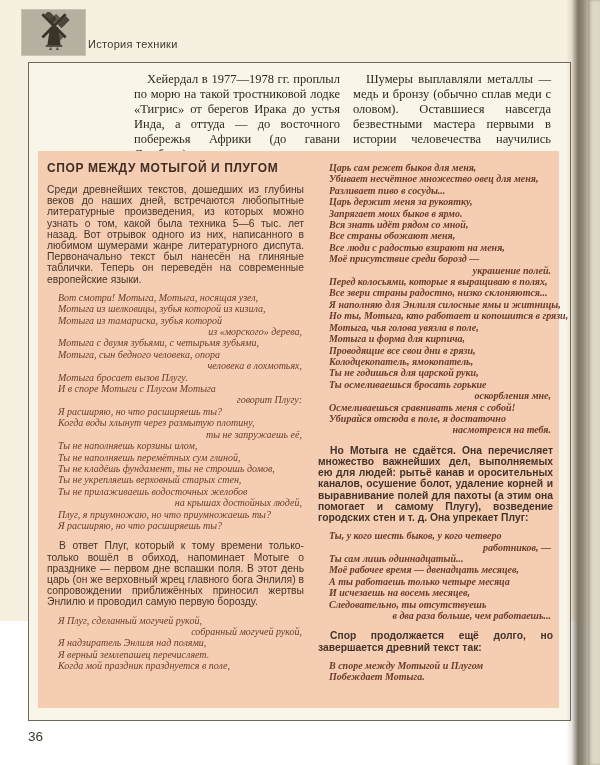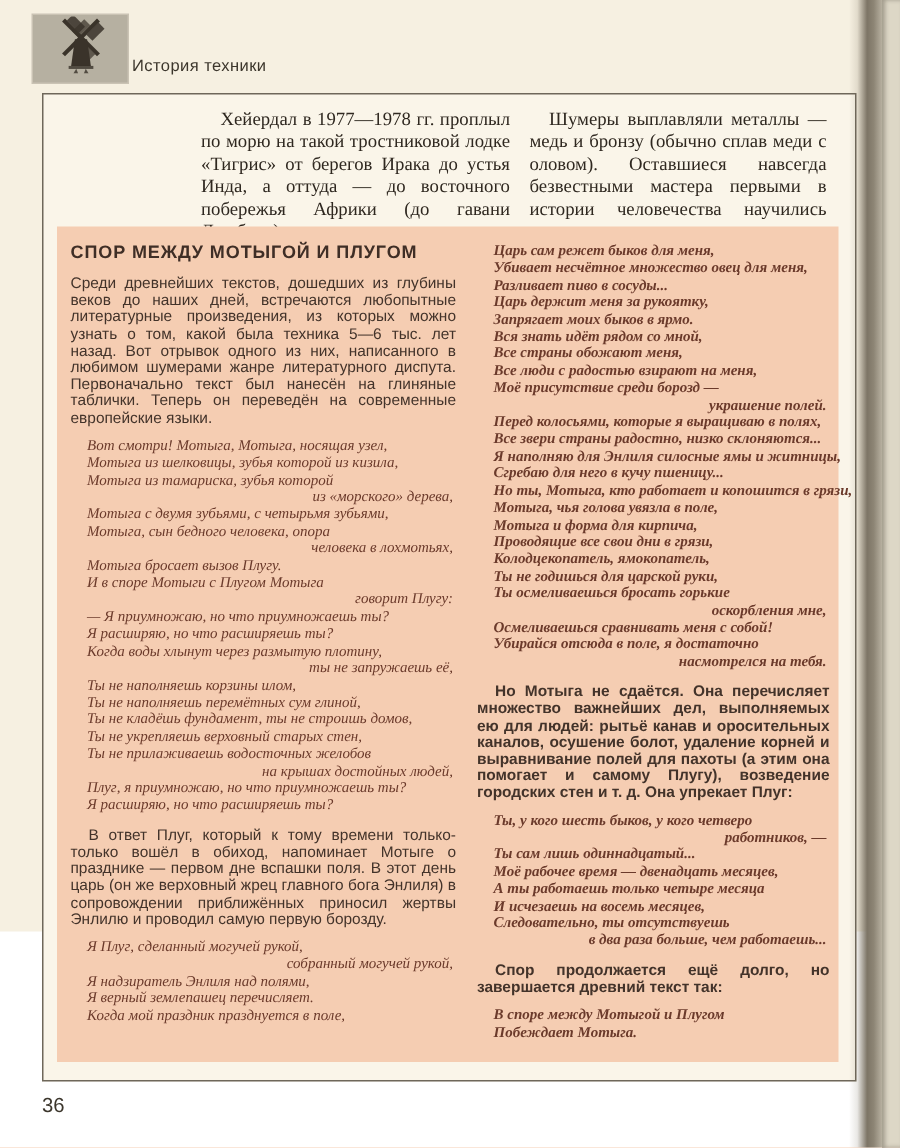--- a/index.html
+++ b/index.html
@@ -96,21 +96,20 @@
                 <div class="vline">Вот смотри! Мотыга, Мотыга, носящая узел,</div>
                 <div class="vline">Мотыга из шелковицы, зубья которой из кизила,</div>
                 <div class="vline">Мотыга из тамариска, зубья которой</div>
                 <div class="vline cont">из «морского» дерева,</div>
                 <div class="vline">Мотыга с двумя зубьями, с четырьмя зубьями,</div>
                 <div class="vline">Мотыга, сын бедного человека, опора</div>
                 <div class="vline cont">человека в лохмотьях,</div>
                 <div class="vline">Мотыга бросает вызов Плугу.</div>
                 <div class="vline">И в споре Мотыги с Плугом Мотыга</div>
                 <div class="vline cont">говорит Плугу:</div>
-                <div class="vline">— Я приумножаю, но что приумножаешь ты?</div>
                 <div class="vline">Я расширяю, но что расширяешь ты?</div>
                 <div class="vline">Когда воды хлынут через размытую плотину,</div>
                 <div class="vline cont">ты не запружаешь её,</div>
                 <div class="vline">Ты не наполняешь корзины илом,</div>
                 <div class="vline">Ты не наполняешь перемётных сум глиной,</div>
                 <div class="vline">Ты не кладёшь фундамент, ты не строишь домов,</div>
                 <div class="vline">Ты не укрепляешь верховный старых стен,</div>
                 <div class="vline">Ты не прилаживаешь водосточных желобов</div>
                 <div class="vline cont">на крышах достойных людей,</div>
                 <div class="vline">Плуг, я приумножаю, но что приумножаешь ты?</div>
@@ -134,21 +133,20 @@
               <div class="vline">Царь держит меня за рукоятку,</div>
               <div class="vline">Запрягает моих быков в ярмо.</div>
               <div class="vline">Вся знать идёт рядом со мной,</div>
               <div class="vline">Все страны обожают меня,</div>
               <div class="vline">Все люди с радостью взирают на меня,</div>
               <div class="vline">Моё присутствие среди борозд —</div>
               <div class="vline cont">украшение полей.</div>
               <div class="vline">Перед колосьями, которые я выращиваю в полях,</div>
               <div class="vline">Все звери страны радостно, низко склоняются...</div>
               <div class="vline">Я наполняю для Энлиля силосные ямы и житницы,</div>
-              <div class="vline">Сгребаю для него в кучу пшеницу...</div>
               <div class="vline">Но ты, Мотыга, кто работает и копошится в грязи,</div>
               <div class="vline">Мотыга, чья голова увязла в поле,</div>
               <div class="vline">Мотыга и форма для кирпича,</div>
               <div class="vline">Проводящие все свои дни в грязи,</div>
               <div class="vline">Колодцекопатель, ямокопатель,</div>
               <div class="vline">Ты не годишься для царской руки,</div>
               <div class="vline">Ты осмеливаешься бросать горькие</div>
               <div class="vline cont">оскорбления мне,</div>
               <div class="vline">Осмеливаешься сравнивать меня с собой!</div>
               <div class="vline">Убирайся отсюда в поле, я достаточно</div>

